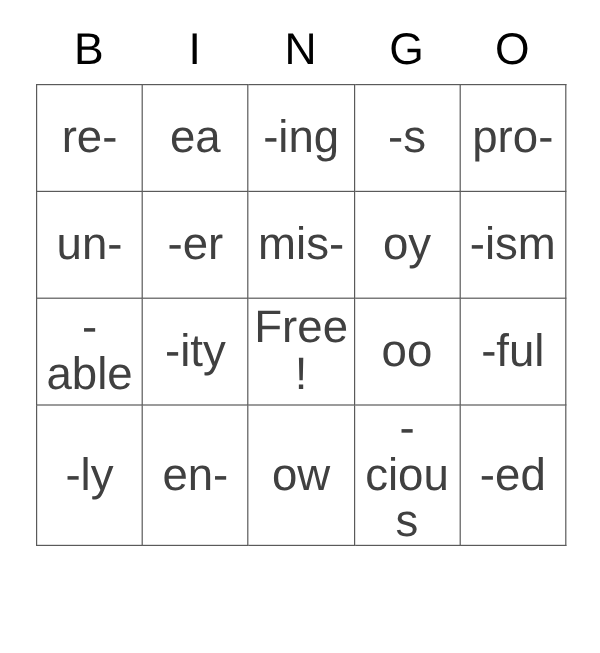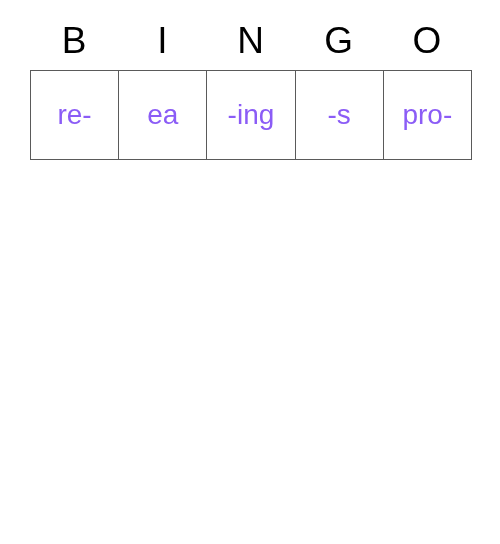--- a/index.html
+++ b/index.html
@@ -46,24 +46,24 @@
     border-collapse: collapse;
     table-layout: fixed;
   }
   .grid td {
     width: 88.2px;
     height: 89px;
     border: 1px solid #5a5a5a;
     padding: 0 2px;
     text-align: center;
     vertical-align: middle;
-    font-size: 28px;
+    font-size: 38px;
     line-height: 1.02;
     font-family: "Liberation Sans", sans-serif;
-    color: #8b5cf6;
+    color: #404040;
     background: #ffffff;
     overflow-wrap: break-word;
     word-break: break-word;
     box-sizing: border-box;
   }
 </style>
 </head>
 <body>
 
 <div id="bingo-card">
@@ -78,16 +78,37 @@
 
   <table class="grid">
     <tbody>
       <tr>
         <td>re-</td>
         <td>ea</td>
         <td>-ing</td>
         <td>-s</td>
         <td>pro-</td>
       </tr>
+      <tr>
+        <td>un-</td>
+        <td>-er</td>
+        <td>mis-</td>
+        <td>oy</td>
+        <td>-ism</td>
+      </tr>
+      <tr>
+        <td>-able</td>
+        <td>-ity</td>
+        <td>Free!</td>
+        <td>oo</td>
+        <td>-ful</td>
+      </tr>
+      <tr>
+        <td>-ly</td>
+        <td>en-</td>
+        <td>ow</td>
+        <td>-cious</td>
+        <td>-ed</td>
+      </tr>
     </tbody>
   </table>
 
 </div>
 
 </body></html>

